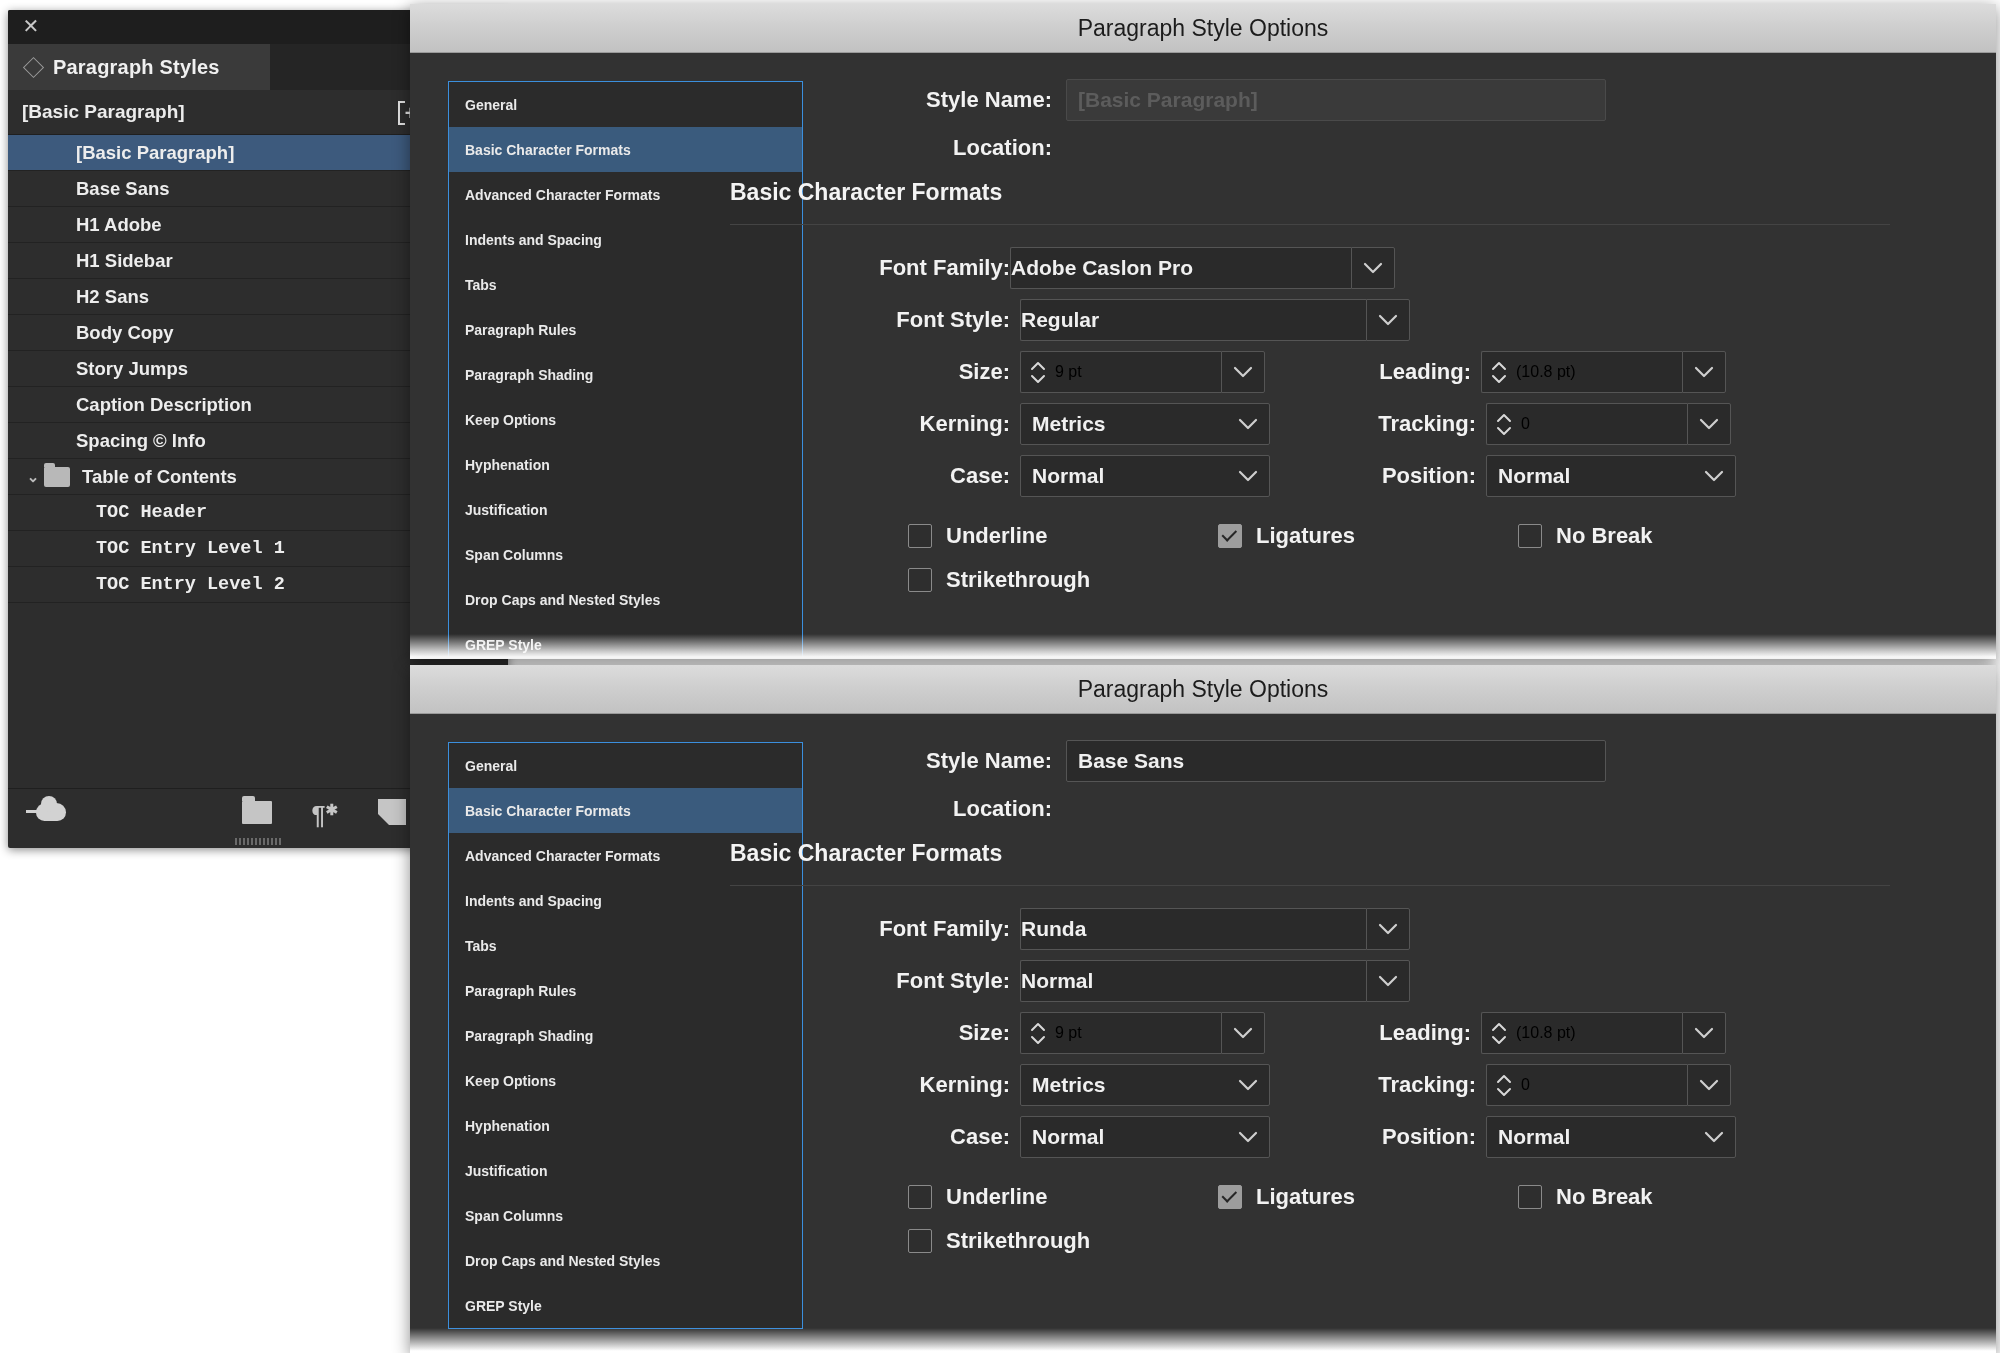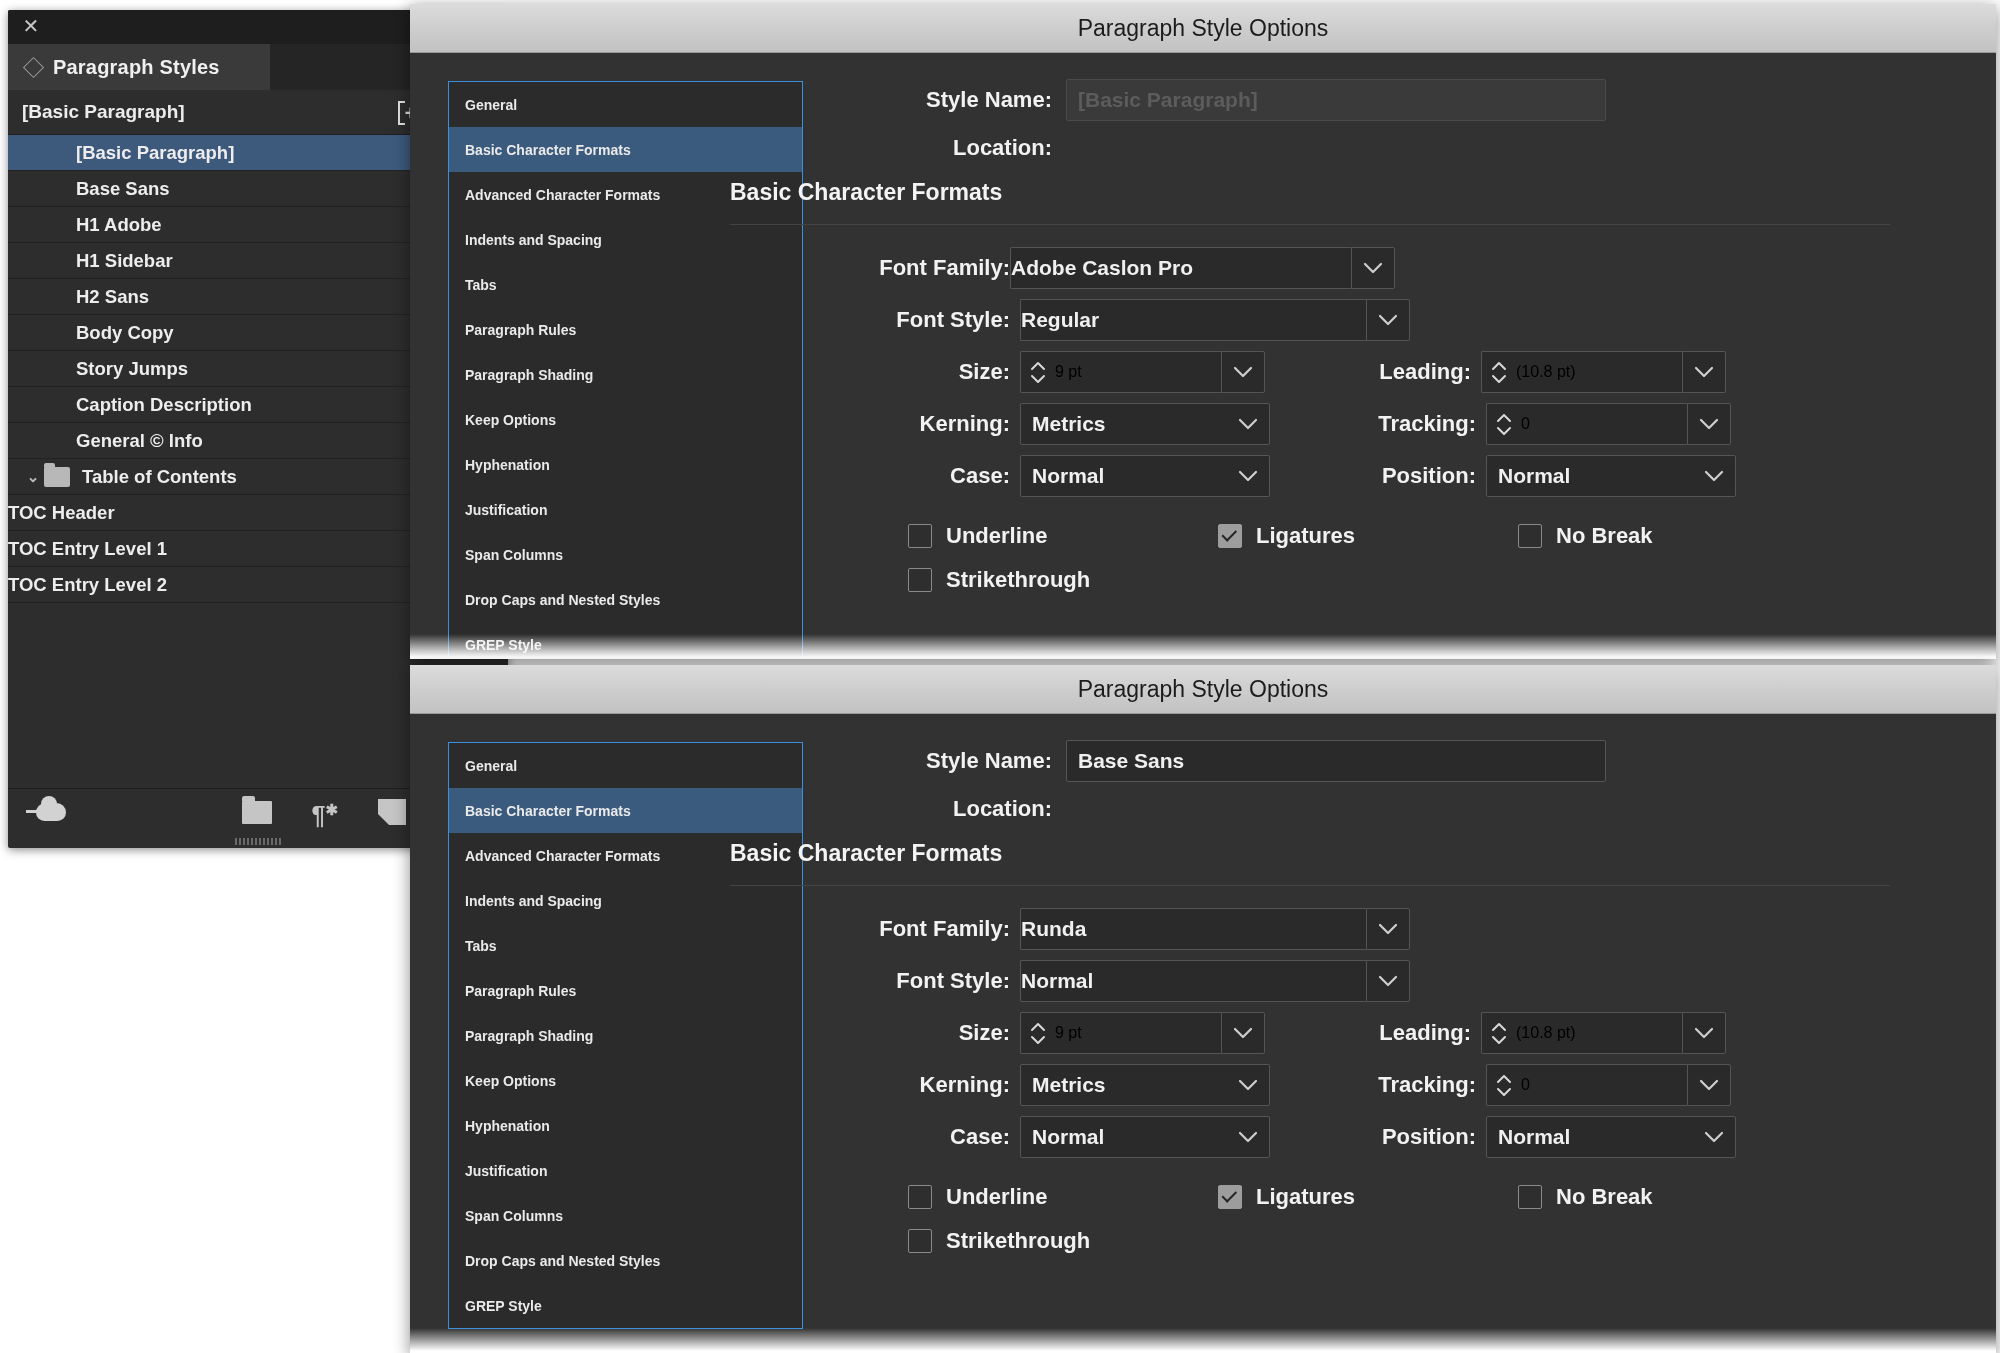--- a/index.html
+++ b/index.html
@@ -66,21 +66,21 @@
   .icon-bolt { color:#eaeaea; font-size:26px; line-height:24px; font-weight:bold; }
 
   .ps-list { height: 630px; overflow:hidden; }
   .ps-row {
     height: 36px; display:flex; align-items:center;
     border-bottom:1px solid #222222; background:#2d2d2d;
     color:#ededed; font-size:18.5px; font-weight:bold; box-sizing:border-box;
   }
   .ps-row.selected { background:#3d5a7d; }
   .ps-row .pad1 { padding-left:68px;}
-  .ps-row .pad2 { }
+  .ps-row .pad2 { padding-left:88px;font-family:Liberation Mono, monospace;}
   .ps-twisty {
     width:22px; margin-left:14px; color:#bcbcbc; font-size:15px; flex:none; text-align:center;
   }
   .ps-folder {
     width:26px; height:20px; background:#b8b8b8; margin-right:12px; flex:none; position:relative;
     border-radius:1px 2px 2px 2px;
   }
   .ps-folder::before{
     content:""; position:absolute; left:0; top:-4px; width:11px; height:4px; background:#b8b8b8; border-radius:2px 2px 0 0;
   }
@@ -229,21 +229,21 @@
         <div class="ps-row">
           <span class="pad1">Body Copy</span>
         </div>
         <div class="ps-row">
           <span class="pad1">Story Jumps</span>
         </div>
         <div class="ps-row">
           <span class="pad1">Caption Description</span>
         </div>
         <div class="ps-row">
-          <span class="pad1">General © Info</span>
+          <span class="pad1">Spacing © Info</span>
         </div>
         <div class="ps-row">
           <span class="ps-twisty">⌄</span>
           <span class="ps-folder"></span>
           <span>Table of Contents</span>
         </div>
         <div class="ps-row">
           <span class="pad2">TOC Header</span>
         </div>
         <div class="ps-row">

